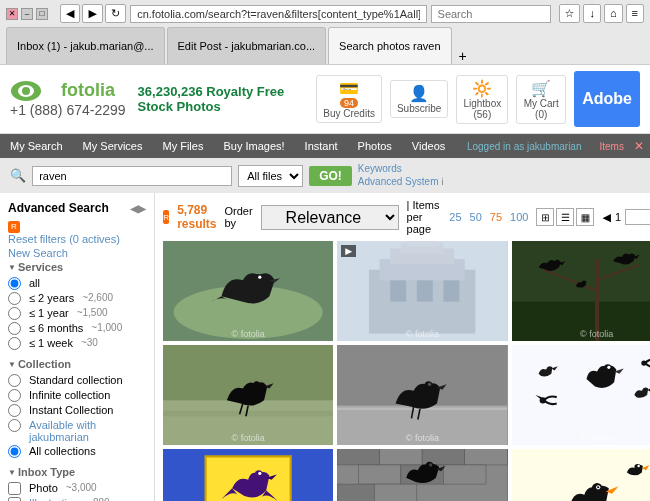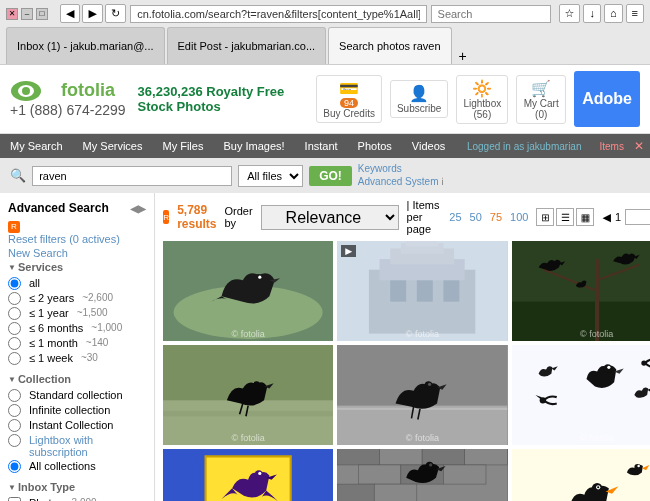--- a/index.html
+++ b/index.html
@@ -305,25 +305,20 @@
             <span>≤ 1 year</span> 
             <span class="count">~1,500</span>
           </div>
         <div class="radio-item">
             <input type="radio" name="recency" style="">
             <span>≤ 6 months</span> 
             <span class="count">~1,000</span>
           </div>
         <div class="radio-item">
             <input type="radio" name="recency" style="">
-            <span>≤ 1 month</span> 
-            <span class="count">~140</span>
-          </div>
-        <div class="radio-item">
-            <input type="radio" name="recency" style="">
             <span>≤ 1 week</span> 
             <span class="count">~30</span>
           </div>
       </div>
 
       
       <div class="sidebar-section">
         <div class="sidebar-section-title">Collection</div>
         <div class="radio-item">
             <input type="radio" name="collection" style="">
@@ -332,21 +327,21 @@
         <div class="radio-item">
             <input type="radio" name="collection" style="">
             <span>Infinite collection</span>
           </div>
         <div class="radio-item">
             <input type="radio" name="collection" style="">
             <span>Instant Collection</span>
           </div>
         <div class="radio-item">
             <input type="radio" name="collection" style="">
-            <span class="sub-link">Lightbox with subscription</span>
+            <span class="sub-link">Available with jakubmarian</span>
           </div>
         <div class="radio-item">
             <input type="radio" name="collection" checked="" style="">
             <span>All collections</span>
           </div>
       </div>
 
       
       <div class="sidebar-section">
         <div class="sidebar-section-title">Inbox Type</div>

